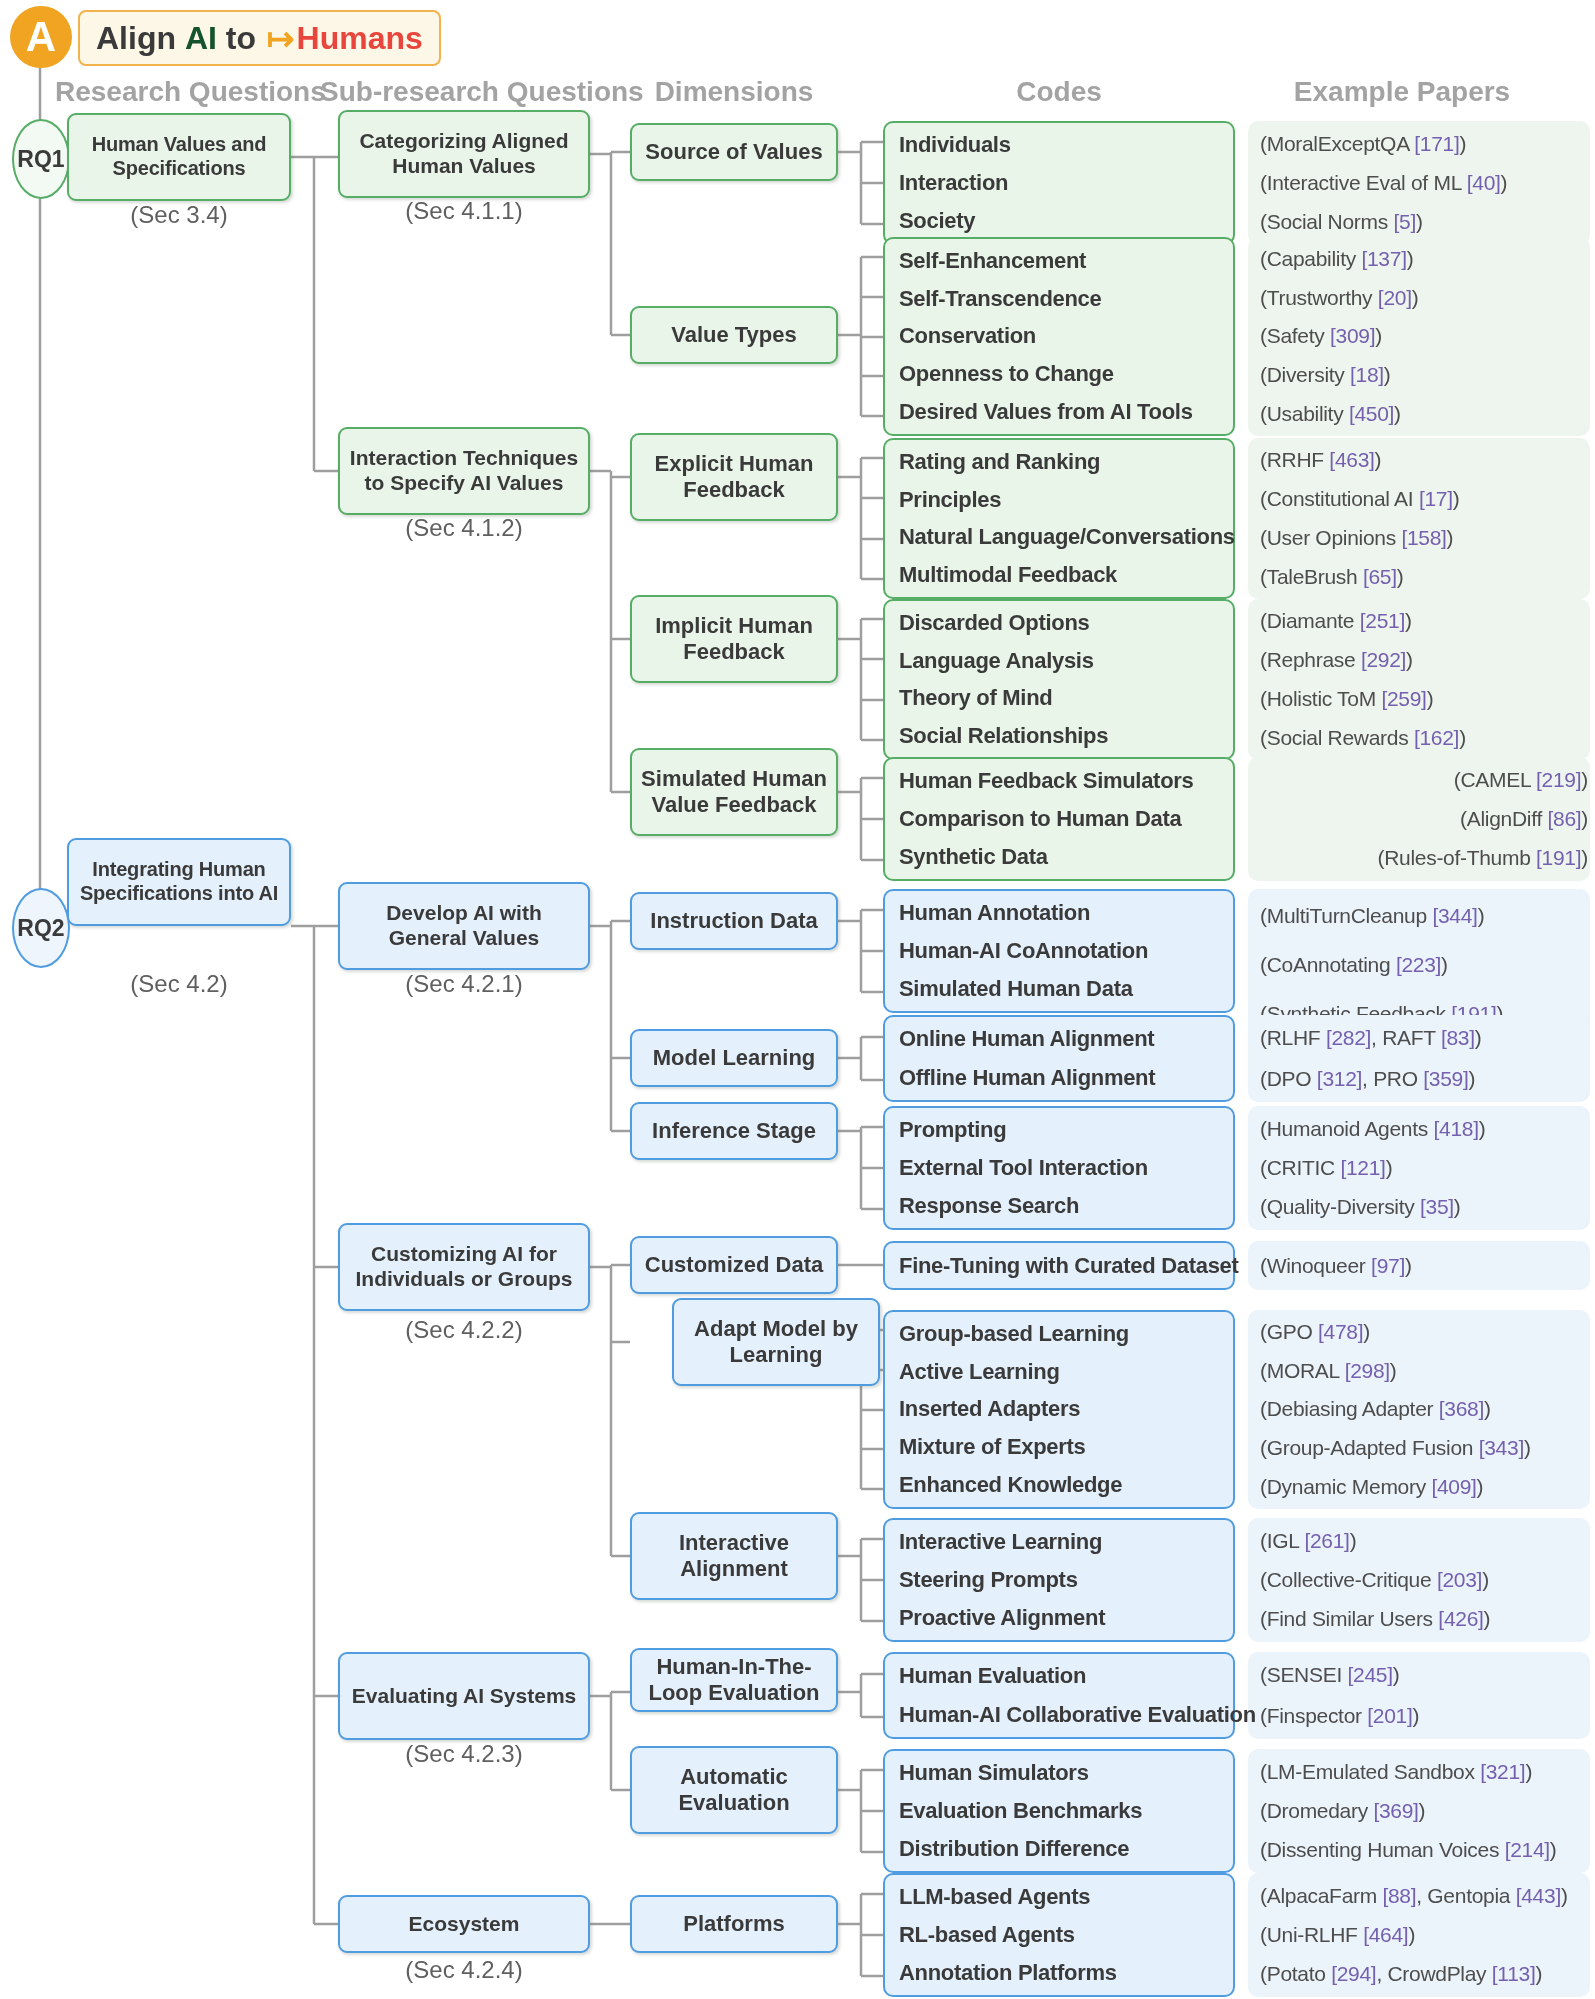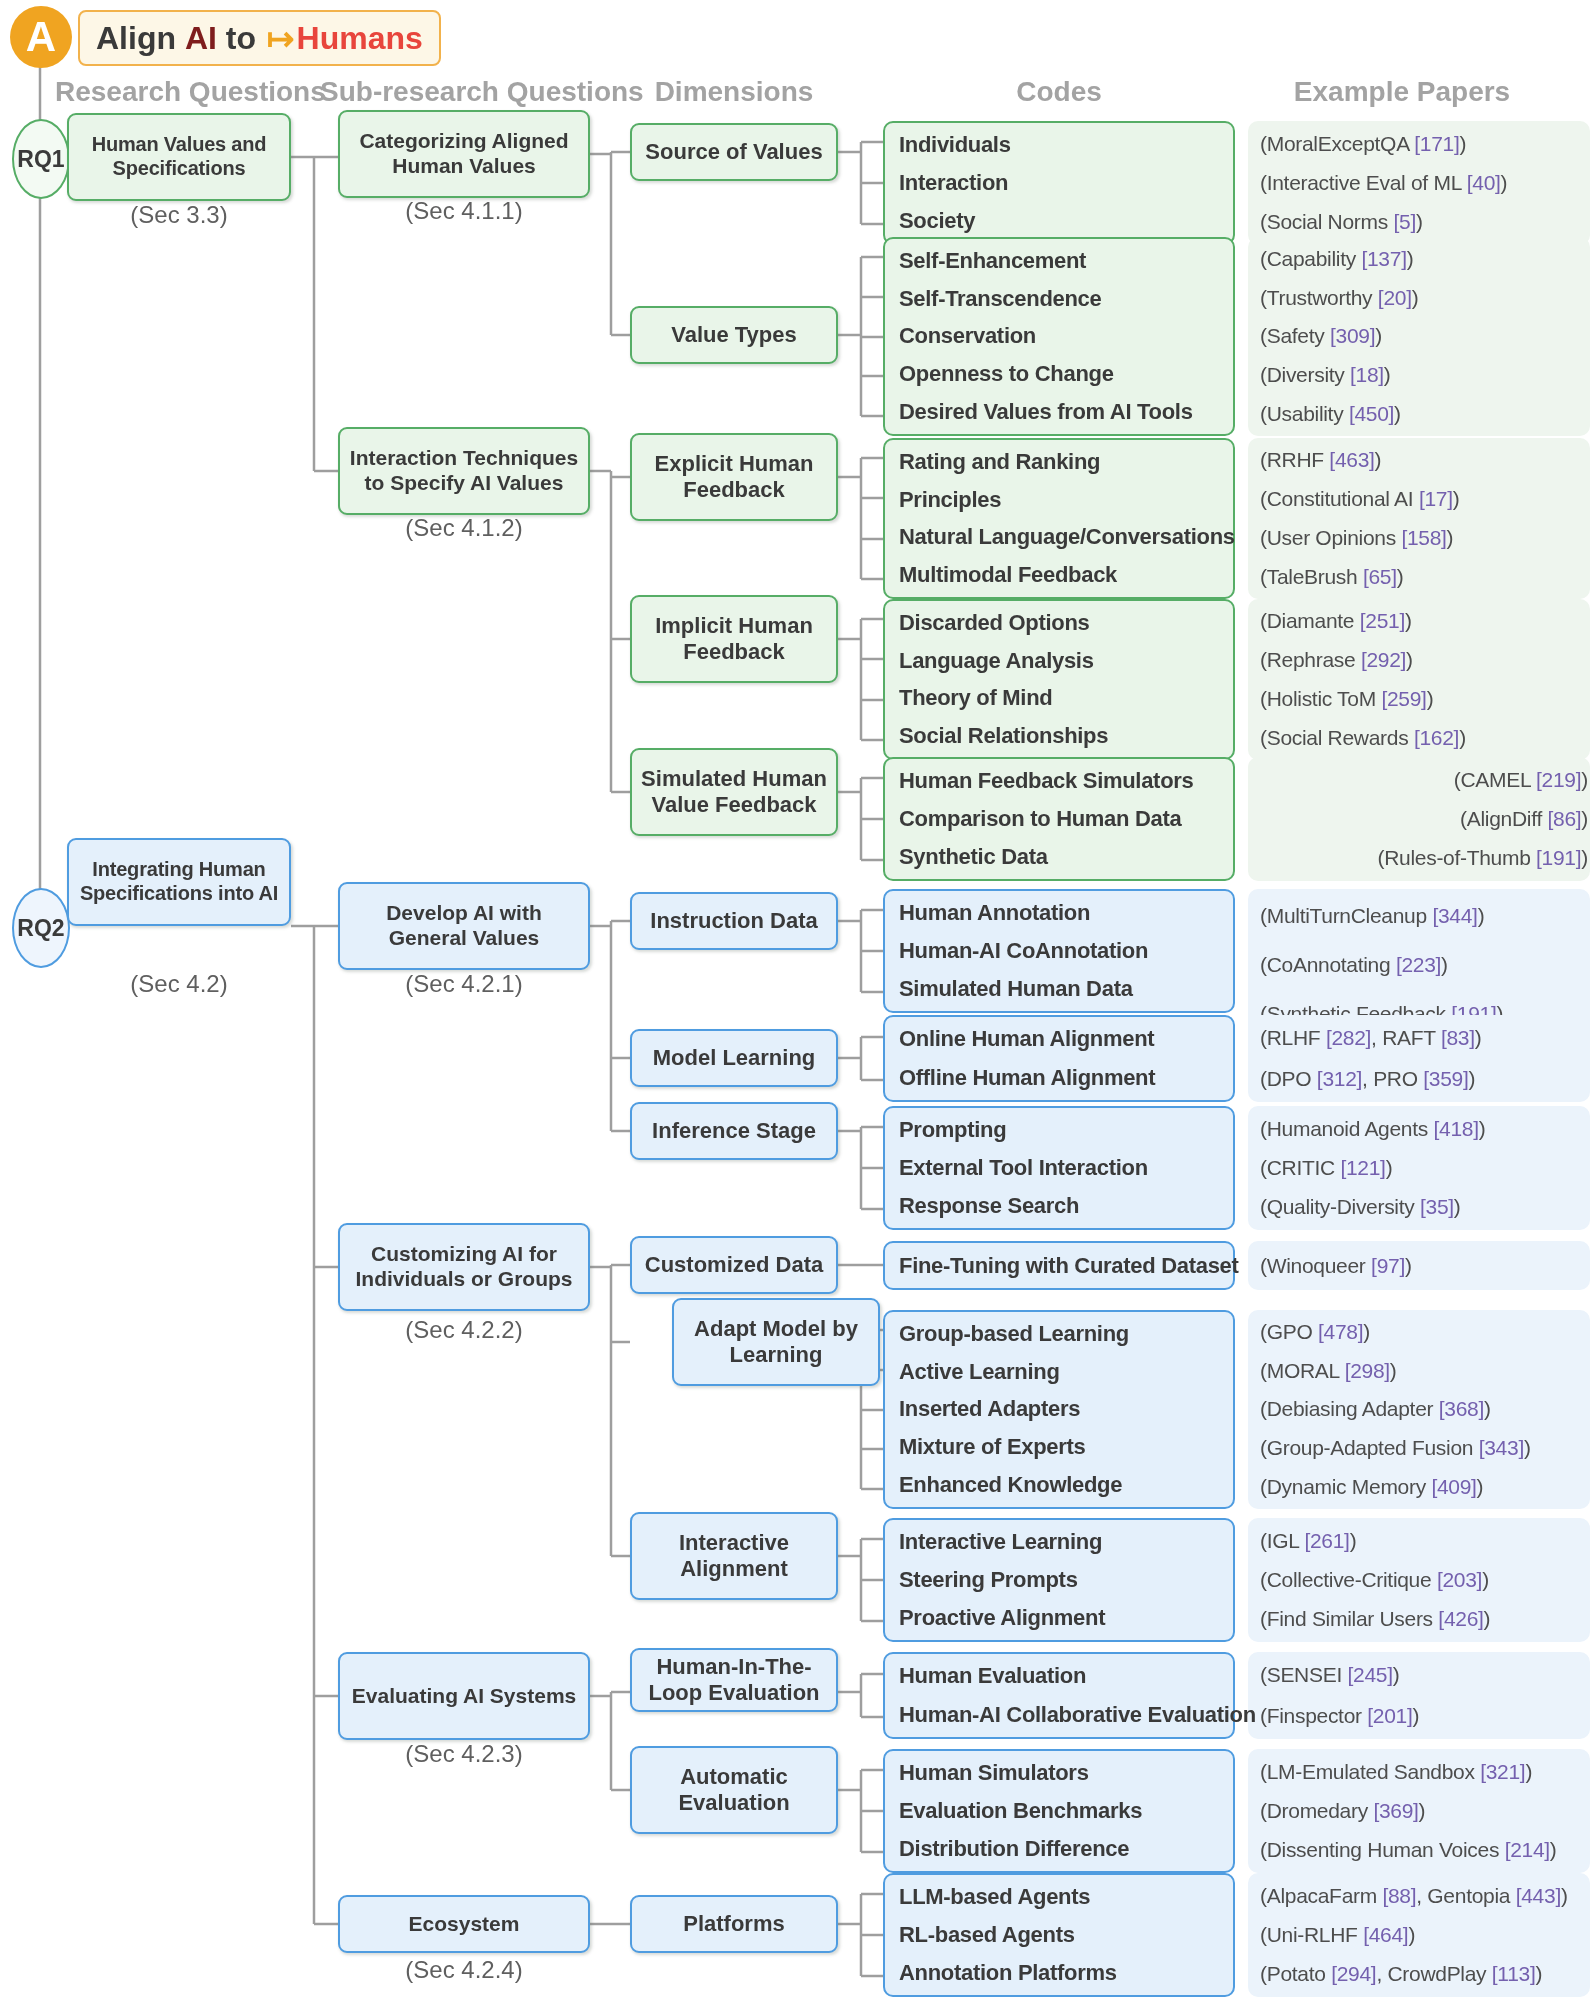--- a/index.html
+++ b/index.html
@@ -6,21 +6,21 @@
   .canvas{position:relative;width:1595px;height:1999px;background:#ffffff;overflow:hidden;}
   svg.wires{position:absolute;left:0;top:0;z-index:0;}
 
   
   .logo-circle{position:absolute;left:10px;top:6px;width:62px;height:62px;border-radius:50%;
     background:#f0a421;color:#ffffff;font-size:42px;font-weight:bold;display:flex;
     align-items:center;justify-content:center;z-index:3;}
   .title-box{position:absolute;left:78px;top:10px;height:52px;padding:0 16px;
     background:#fdf7e7;border:2.5px solid #f2b24c;border-radius:8px;display:inline-flex;
     align-items:center;font-size:32px;font-weight:bold;color:#3a3a3a;z-index:3;white-space:nowrap;}
-  .title-box .t-ai{color:#7f1d1d;}
+  .title-box .t-ai{color:#14532d;}
   .title-box .t-arrow{color:#f0a421;font-weight:bold;font-size:33px;padding:0 2px;}
   .title-box .t-humans{color:#e8453c;}
 
   
   .colhead{position:absolute;top:76px;font-size:28px;font-weight:bold;color:#a3a3a3;
     text-align:center;z-index:2;white-space:nowrap;}
 
   
   .node{position:absolute;box-sizing:border-box;border-radius:9px;display:flex;
     align-items:center;justify-content:center;text-align:center;font-weight:bold;
@@ -202,21 +202,21 @@
   </div>
 
   <div class="colhead" style="left:55px;width:240px;">Research Questions</div>
   <div class="colhead" style="left:320px;width:284px;">Sub-research Questions</div>
   <div class="colhead" style="left:630px;width:208px;">Dimensions</div>
   <div class="colhead" style="left:883px;width:352px;">Codes</div>
   <div class="colhead" style="left:1231px;width:342px;">Example Papers</div>
 
   <div class="ellipse g" style="top:119px;">RQ1</div>
   <div class="node g rqbox" style="top:113px;height:88px;">Human Values and Specifications</div>
-  <div class="sec c1" style="top:201px;">(Sec 3.3)</div>
+  <div class="sec c1" style="top:201px;">(Sec 3.4)</div>
 
   <div class="ellipse b" style="top:888px;">RQ2</div>
   <div class="node b rqbox" style="top:838px;height:88px;">Integrating Human Specifications into AI</div>
   <div class="sec c1" style="top:970px;">(Sec 4.2)</div>
 
   <div class="node g subbox" style="top:110px;height:88px;">Categorizing Aligned Human Values</div>
   <div class="sec c2" style="top:197px;">(Sec 4.1.1)</div>
 
   <div class="node g subbox" style="top:427px;height:88px;">Interaction Techniques to Specify AI Values</div>
   <div class="sec c2" style="top:514px;">(Sec 4.1.2)</div>

